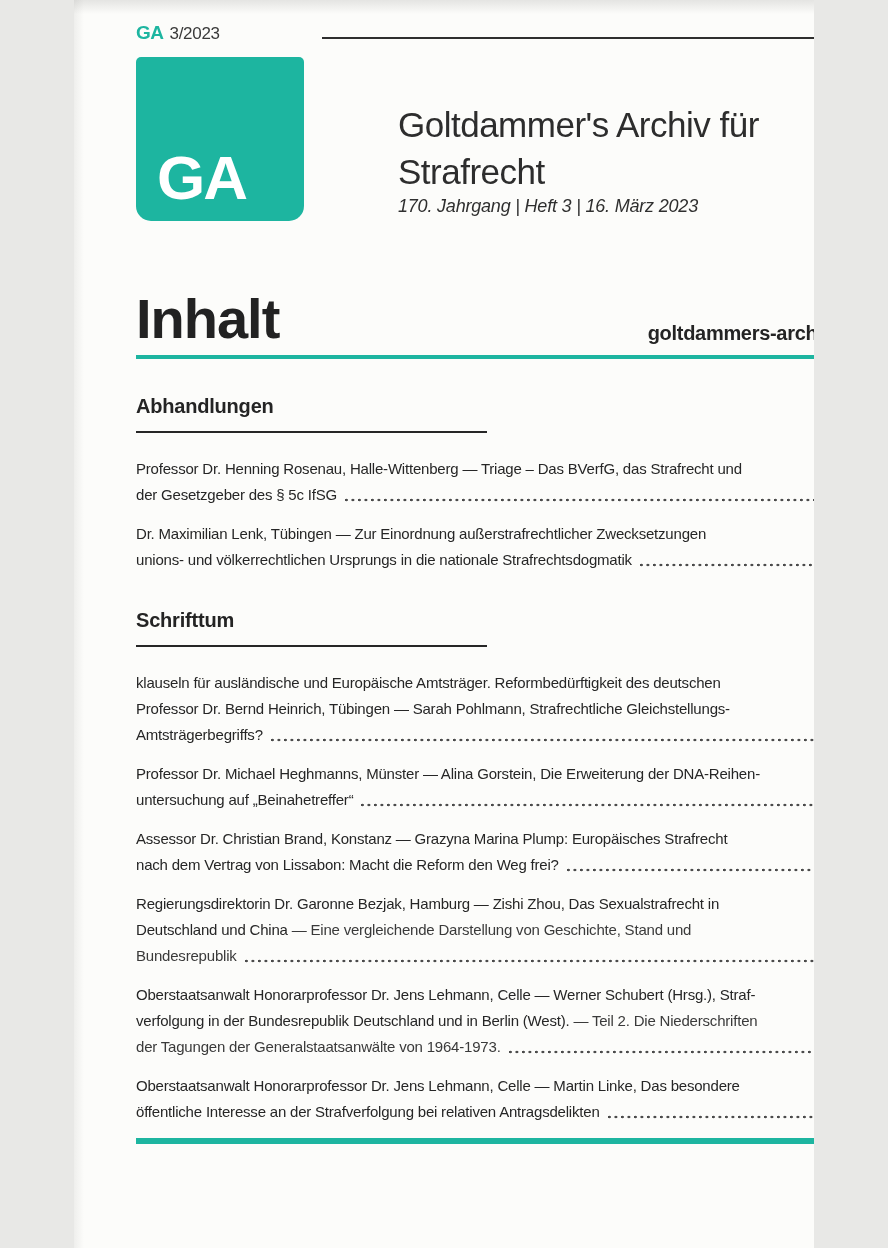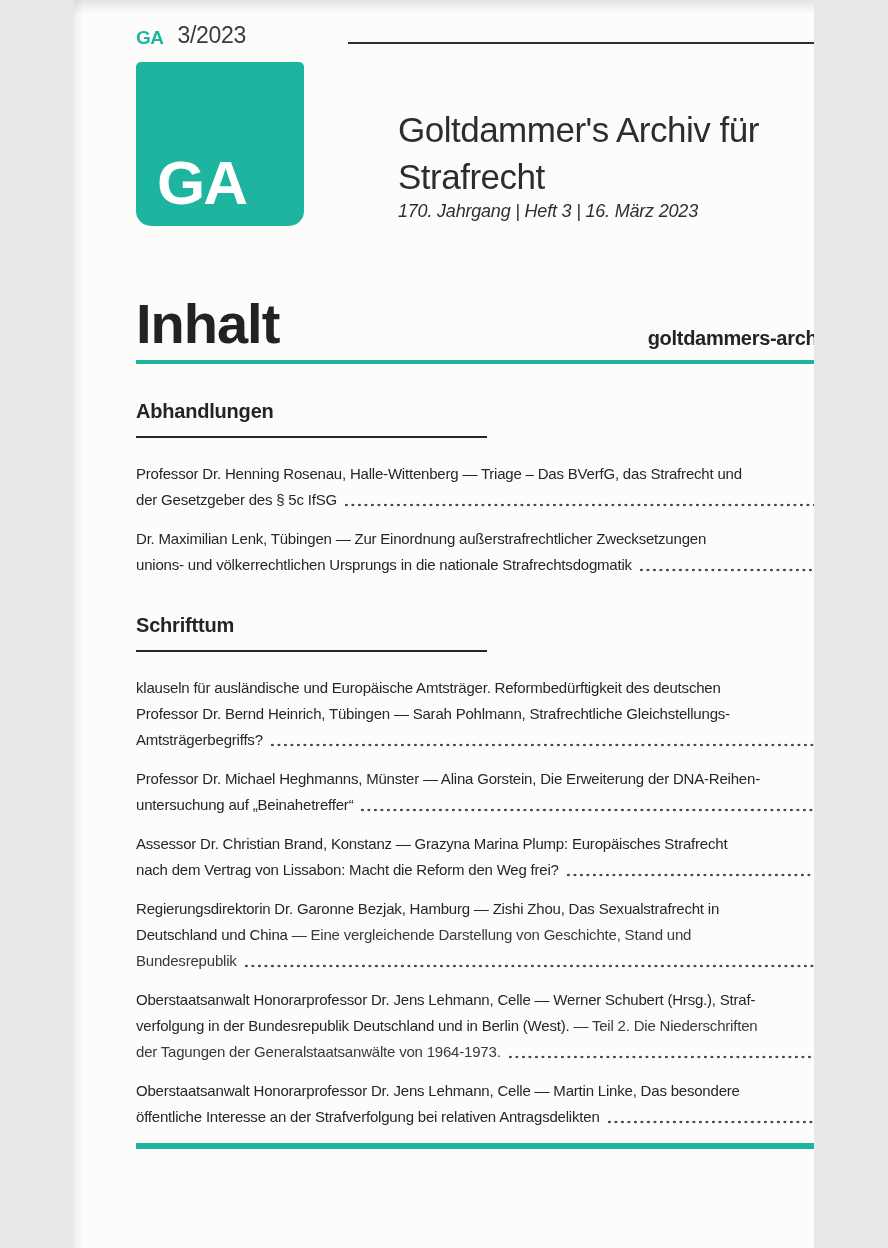--- a/index.html
+++ b/index.html
@@ -16,21 +16,21 @@
       linear-gradient(to bottom, rgba(120,120,118,0.18), rgba(120,120,118,0) 14px),
       linear-gradient(to right, rgba(120,120,118,0.10), rgba(120,120,118,0) 10px);
     overflow: hidden;
     color: #2a2a2a;
   }
   .content { margin: 0 40px 0 62px; width: 724px; }
 
   
   .runhead { display: flex; align-items: flex-end; padding-top: 22px; }
   .runhead .ga { color: var(--teal, #1db5a0); font-weight: bold; font-size: 19px; letter-spacing: -0.5px; }
-  .runhead .issue { color: #3a3a3a; font-size: 23px; margin-left: 14px; letter-spacing: -0.3px; }
+  .runhead .issue { color: #3a3a3a; font-size: 17px; margin-left: 6px; letter-spacing: -0.3px; }
   .runhead .rule { flex: 1; height: 2px; background: #2e2e2e; margin: 0 24px 5px 102px; }
   .runhead .pageref { color: #2e2e2e; font-size: 16px; }
 
   
   .masthead { display: flex; margin-top: 13px; }
   .logo {
     width: 168px; height: 164px;
     background: var(--teal, #1db5a0);
     border-radius: 5px 5px 15px 15px;
     position: relative;

